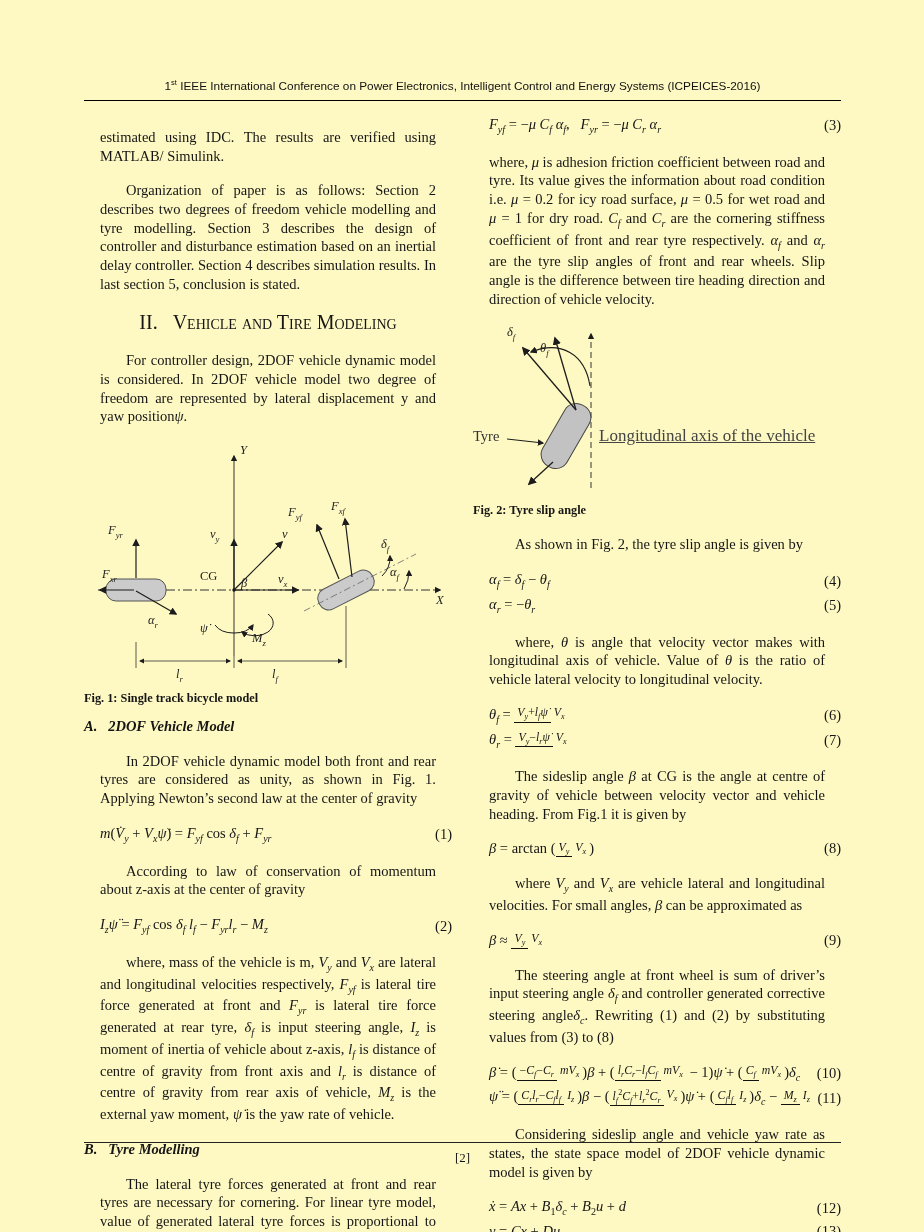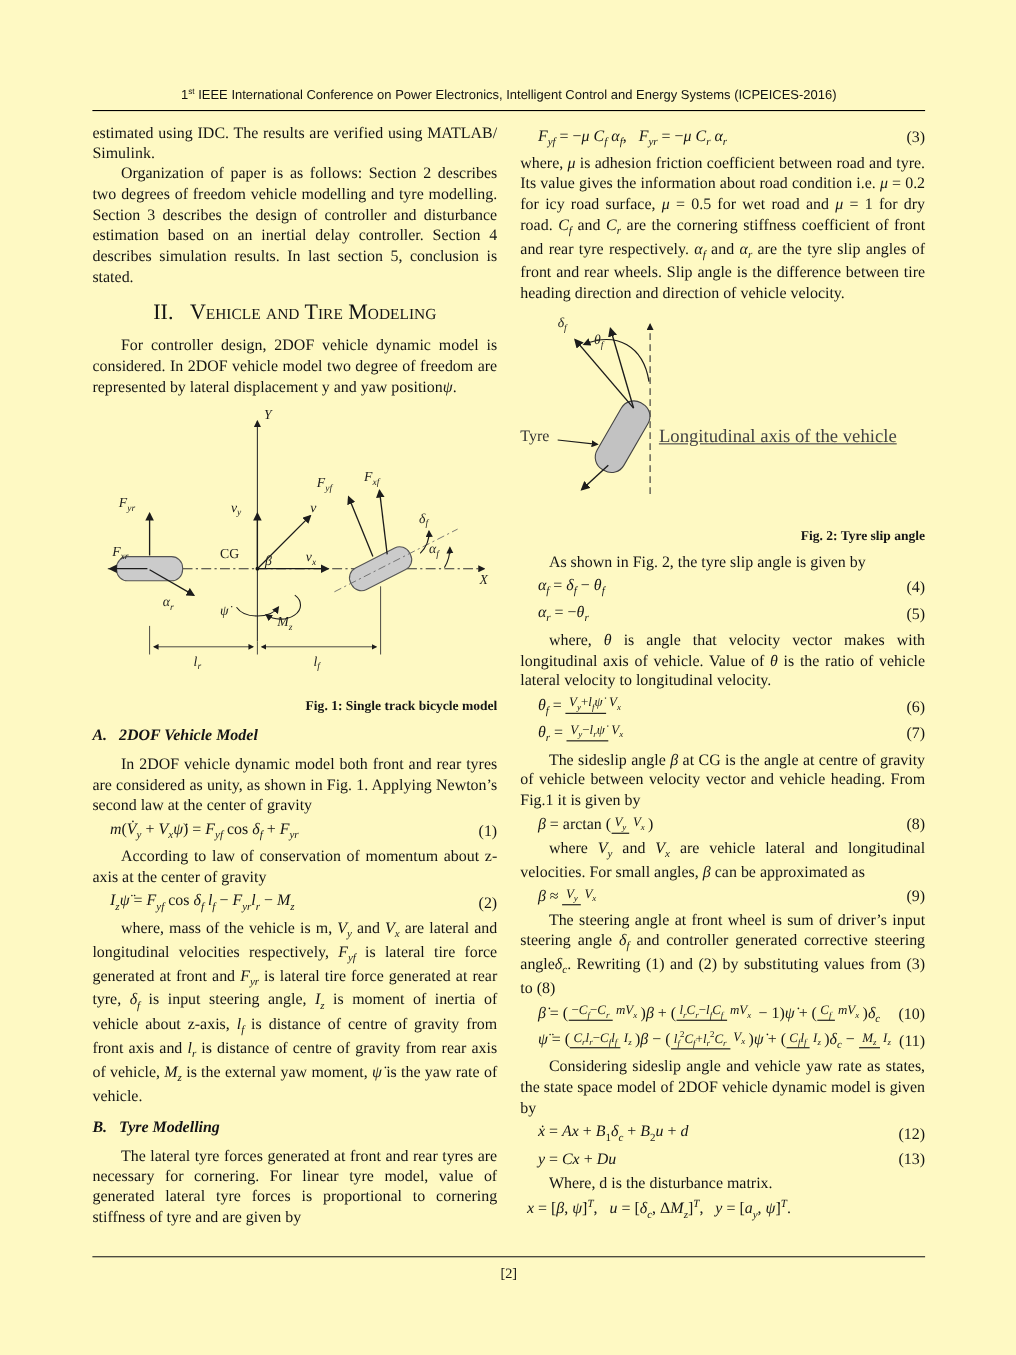--- a/index.html
+++ b/index.html
@@ -22,21 +22,21 @@
     font-size: 11.8px;
     color: #111;
   }
   .conf-title sup { font-size: 7.5px; }
   .header-rule { border-top: 1.4px solid #000; margin: 7px 0 11px; }
 
   
   .columns { display: flex; gap: 21px; }
   .col { width: 368px; font-size: 14.5px; line-height: 1.29; text-align: justify; }
 
-  p.para { margin: 0; }
+  p.para { margin: 16px; }
   p.indent { text-indent: 26px; }
 
   .sec-heading {
     font-size: 20px; font-weight: normal;
     font-variant: small-caps;
     text-align: center;
     margin: 10px 0 8px;
   }
   .subsec {
     font-size: 14.5px; font-weight: bold; font-style: italic;
@@ -66,21 +66,21 @@
   .fig-canvas { position: relative; width: 368px; }
   .fig1 { height: 248px; }
   .fig2 { height: 178px; }
   .fig-label {
     position: absolute; font-size: 12.5px; color: #1d1d1d; white-space: nowrap;
     font-family: "Liberation Serif", serif;
   }
   .label-lg { font-size: 14.5px; color: #333; }
   .fig2-axis-label { font-size: 17px; color: #444; text-decoration: underline; }
   .fig-caption {
-    text-align: right; font-weight: bold; font-size: 12.3px; margin-top: 17px;
+    text-align: left; font-weight: bold; font-size: 12.3px; margin-top: 1px;
   }
 
   
   .page-footer { position: absolute; left: 84px; width: 757px; top: 1142px; }
   .footer-rule { border-top: 1px solid #222; }
   .page-number { text-align: center; font-size: 13px; margin-top: 7px; }
 </style>
 </head>
 <body>
 
@@ -154,21 +154,21 @@
             <span class="fig-label" style="left:126px;top:84px"><i>v<sub>y</sub></i></span>
             <span class="fig-label" style="left:198px;top:84px"><i>v</i></span>
             <span class="fig-label" style="left:194px;top:129px"><i>v<sub>x</sub></i></span>
             <span class="fig-label" style="left:204px;top:62px"><i>F<sub>yf</sub></i></span>
             <span class="fig-label" style="left:247px;top:56px"><i>F<sub>xf</sub></i></span>
             <span class="fig-label" style="left:297px;top:94px"><i>δ<sub>f</sub></i></span>
             <span class="fig-label" style="left:306px;top:122px"><i>α<sub>f</sub></i></span>
             <span class="fig-label" style="left:116px;top:178px"><i>ψ̇</i></span>
             <span class="fig-label" style="left:168px;top:188px"><i>M<sub>z</sub></i></span>
             <span class="fig-label" style="left:92px;top:224px"><i>l<sub>r</sub></i></span>
-            <span class="fig-label" style="left:201px;top:224px"><i>l<sub>f</sub></i></span>
+            <span class="fig-label" style="left:188px;top:224px"><i>l<sub>f</sub></i></span>
           </div>
           <figcaption class="fig-caption">Fig. 1: Single track bicycle model</figcaption>
         </figure>
 
         <h3 class="subsec">A.&nbsp;&nbsp;&nbsp;2DOF Vehicle Model</h3>
         <p class="para indent">In 2DOF vehicle dynamic model both front and rear tyres are considered as unity, as shown in Fig. 1. Applying Newton’s second law at the center of gravity</p>
 
         <div class="eq">
           <span class="eq-body"><i>m</i>(<i>V̇<sub>y</sub></i> + <i>V<sub>x</sub>ψ̇</i>) = <i>F<sub>yf</sub></i> cos <i>δ<sub>f</sub></i> + <i>F<sub>yr</sub></i></span>
           <span class="eq-num">(1)</span>

